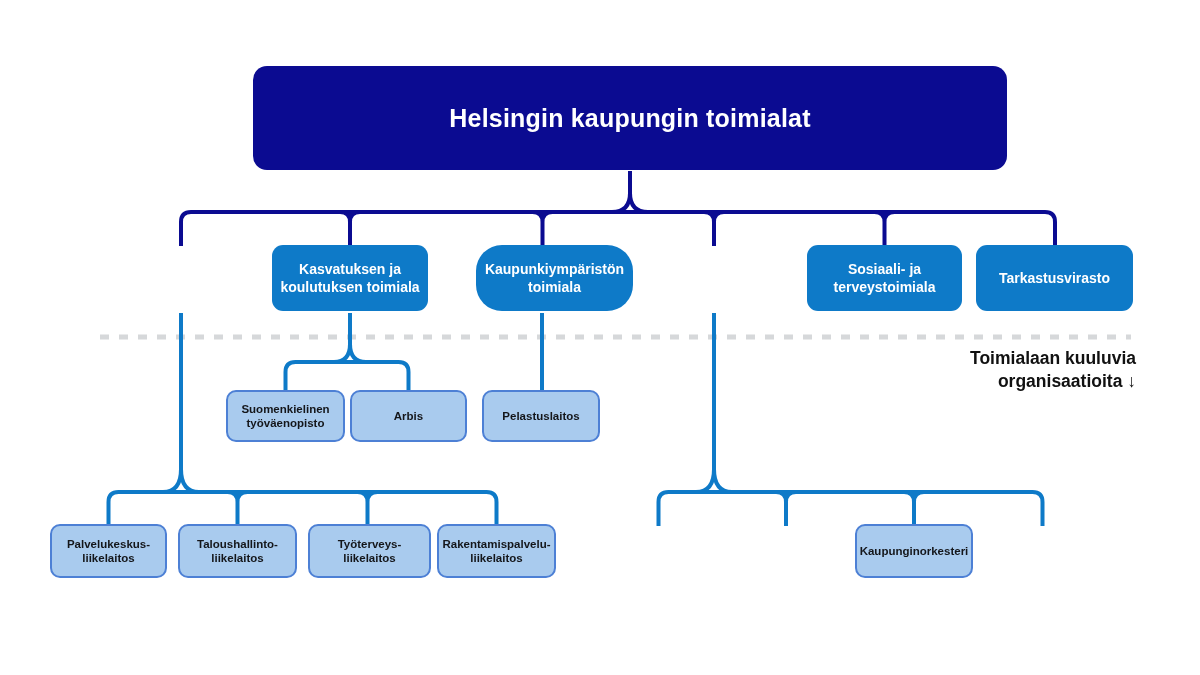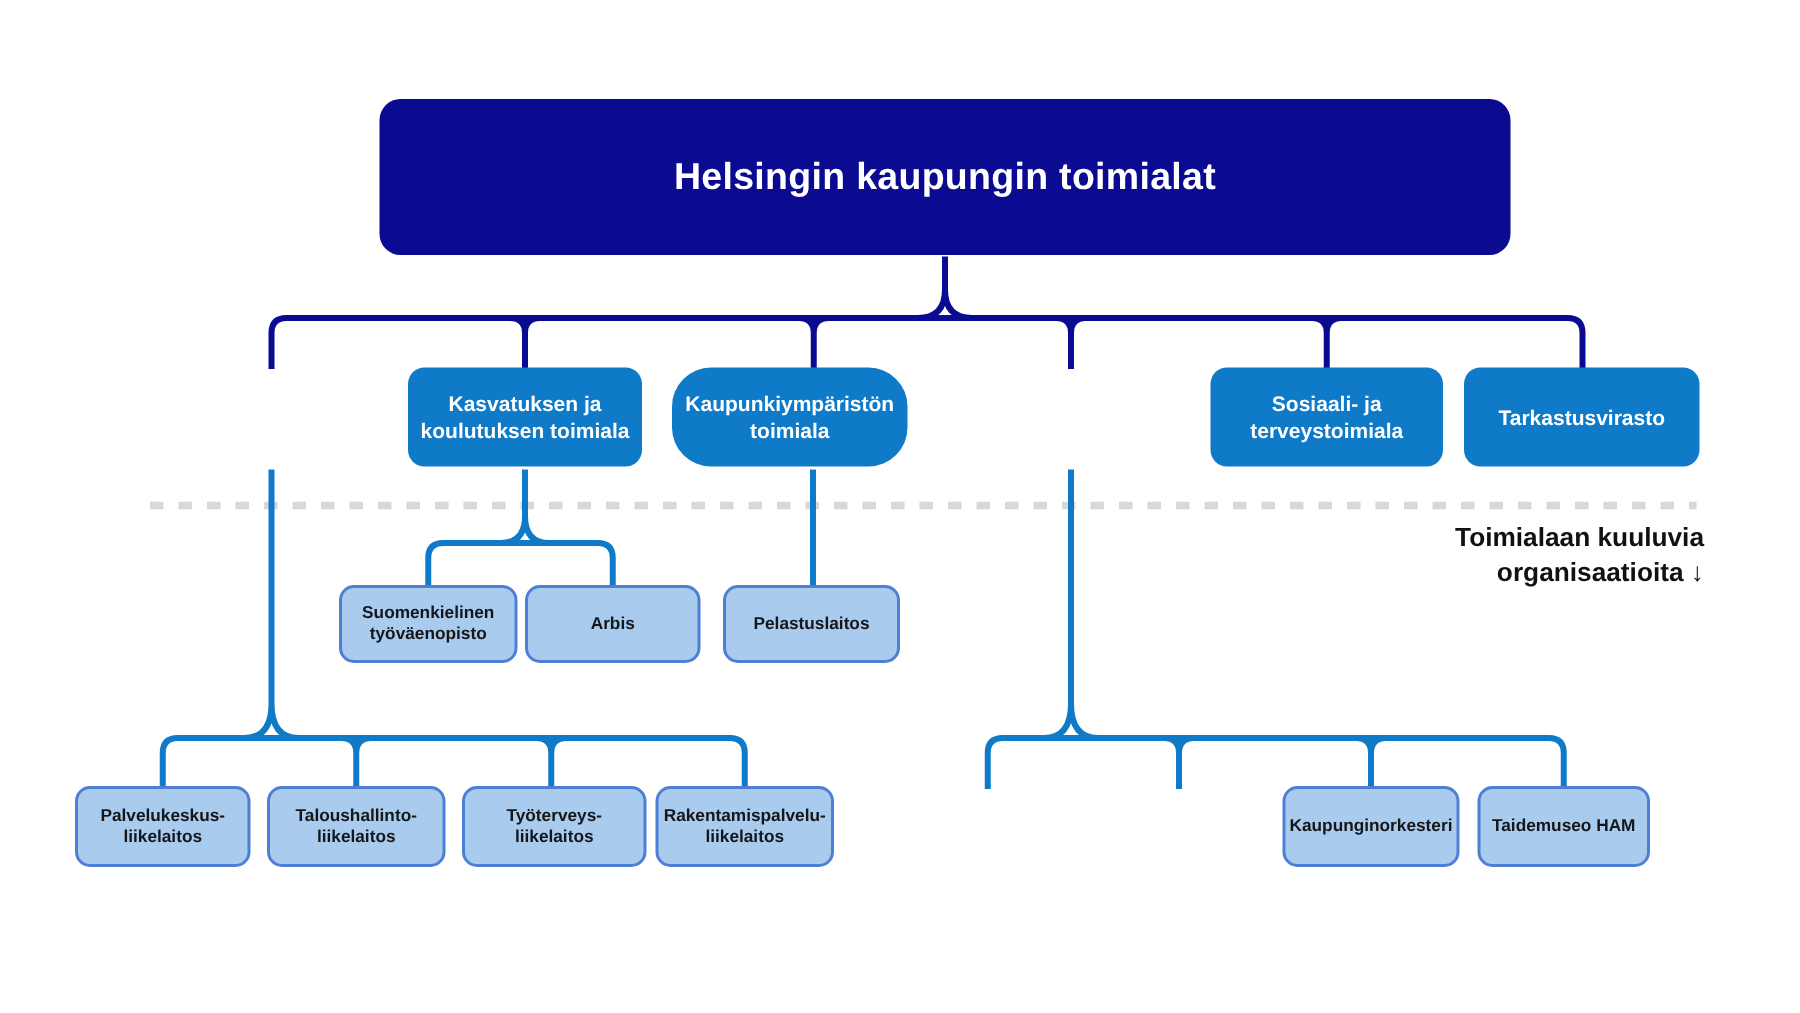--- a/index.html
+++ b/index.html
@@ -91,21 +91,21 @@
   </svg>
 
   <div class="node root" style="left:253px; top:66px; width:754px; height:104px;">
     <span class="lbl">Helsingin kaupungin toimialat</span>
   </div>
 
   <div class="node division" style="left:272px; top:245px; width:156px; height:66px;">
     <span class="lbl">Kasvatuksen ja
 koulutuksen toimiala</span>
   </div>
-  <div class="node division" style="left:448px; top:245px; width:157px; height:66px;border-radius:26px;">
+  <div class="node division" style="left:476px; top:245px; width:157px; height:66px;border-radius:26px;">
     <span class="lbl">Kaupunkiympäristön
 toimiala</span>
   </div>
   <div class="node division" style="left:807px; top:245px; width:155px; height:66px;">
     <span class="lbl">Sosiaali- ja
 terveystoimiala</span>
   </div>
   <div class="node division" style="left:976px; top:245px; width:157px; height:66px;">
     <span class="lbl">Tarkastusvirasto</span>
   </div>
@@ -136,17 +136,14 @@
     <span class="lbl">Työterveys-
 liikelaitos</span>
   </div>
   <div class="node org" style="left:437px; top:524px; width:119px; height:54px;">
     <span class="lbl">Rakentamispalvelu-
 liikelaitos</span>
   </div>
   <div class="node org" style="left:855px; top:524px; width:118px; height:54px;">
     <span class="lbl">Kaupunginorkesteri</span>
   </div>
-  <div class="node org" style="left:985px; top:524px; width:115px; height:54px;">
-    <span class="lbl">Taidemuseo HAM</span>
-  </div>
 
 </div>
 
 </body></html>

